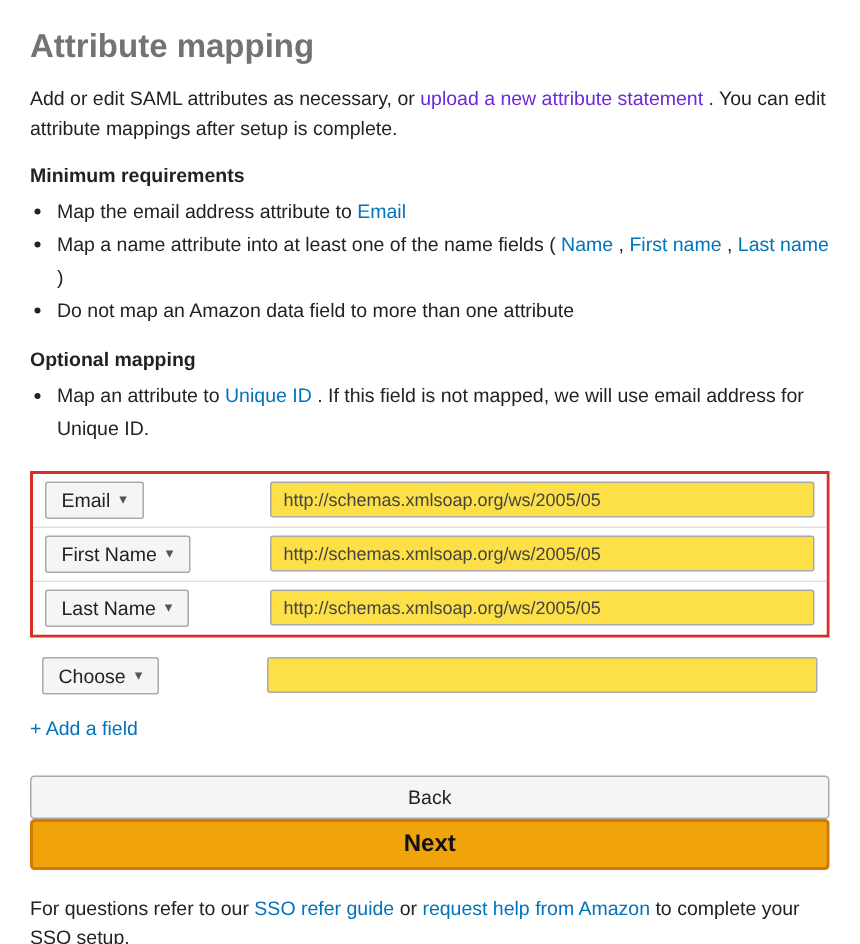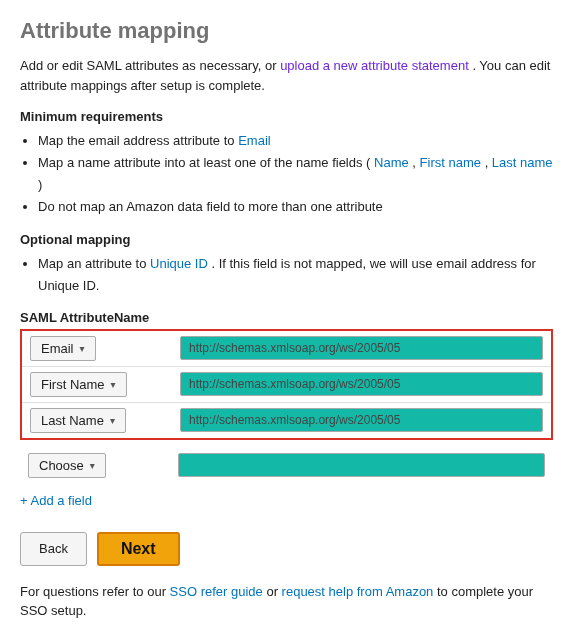--- a/index.html
+++ b/index.html
@@ -98,21 +98,21 @@
     .saml-field {
       flex: 1;
     }
     .saml-input {
       width: 100%;
       padding: 4px 8px;
       border: 1px solid #aaa;
       border-radius: 2px;
       font-size: 12px;
       color: #444;
-      background: #14b8a6;
+      background: #fde047;
       outline: none;
     }
     .choose-row {
       display: flex;
       flex-direction: row;
       align-items: center;
       padding: 5px 8px;
       margin-bottom: 8px;
     }
     .choose-row .amazon-field {
@@ -123,22 +123,21 @@
     }
     .add-field-link {
       color: #0073bb;
       text-decoration: none;
       font-size: 13px;
       margin-bottom: 16px;
       display: inline-block;
     }
     .button-row {
       display: flex;
-      flex-direction: row;
-      gap: 10px;
+      flex-direction: column;
       margin-bottom: 16px;
       margin-top: 8px;
     }
     .btn-back {
       padding: 6px 18px;
       border: 1px solid #aaa;
       background: #f5f5f5;
       border-radius: 3px;
       font-size: 13px;
       cursor: pointer;
@@ -216,21 +215,20 @@
       <a href="#">Unique ID</a>
       <span>. If this field is not mapped, we will use email address for Unique ID.</span>
     </li>
   </ul>
 </div>
 
 
 <div class="mapping-table">
 
   <div class="mapping-header">
-    <div class="col-saml">SAML AttributeName</div>
   </div>
 
   <div class="mapping-rows-highlighted">
 
     <div class="mapping-row">
       <div class="amazon-field">
         <button class="dropdown-btn">
           <span>Email</span>
           <span class="chevron">▾</span>
         </button>

